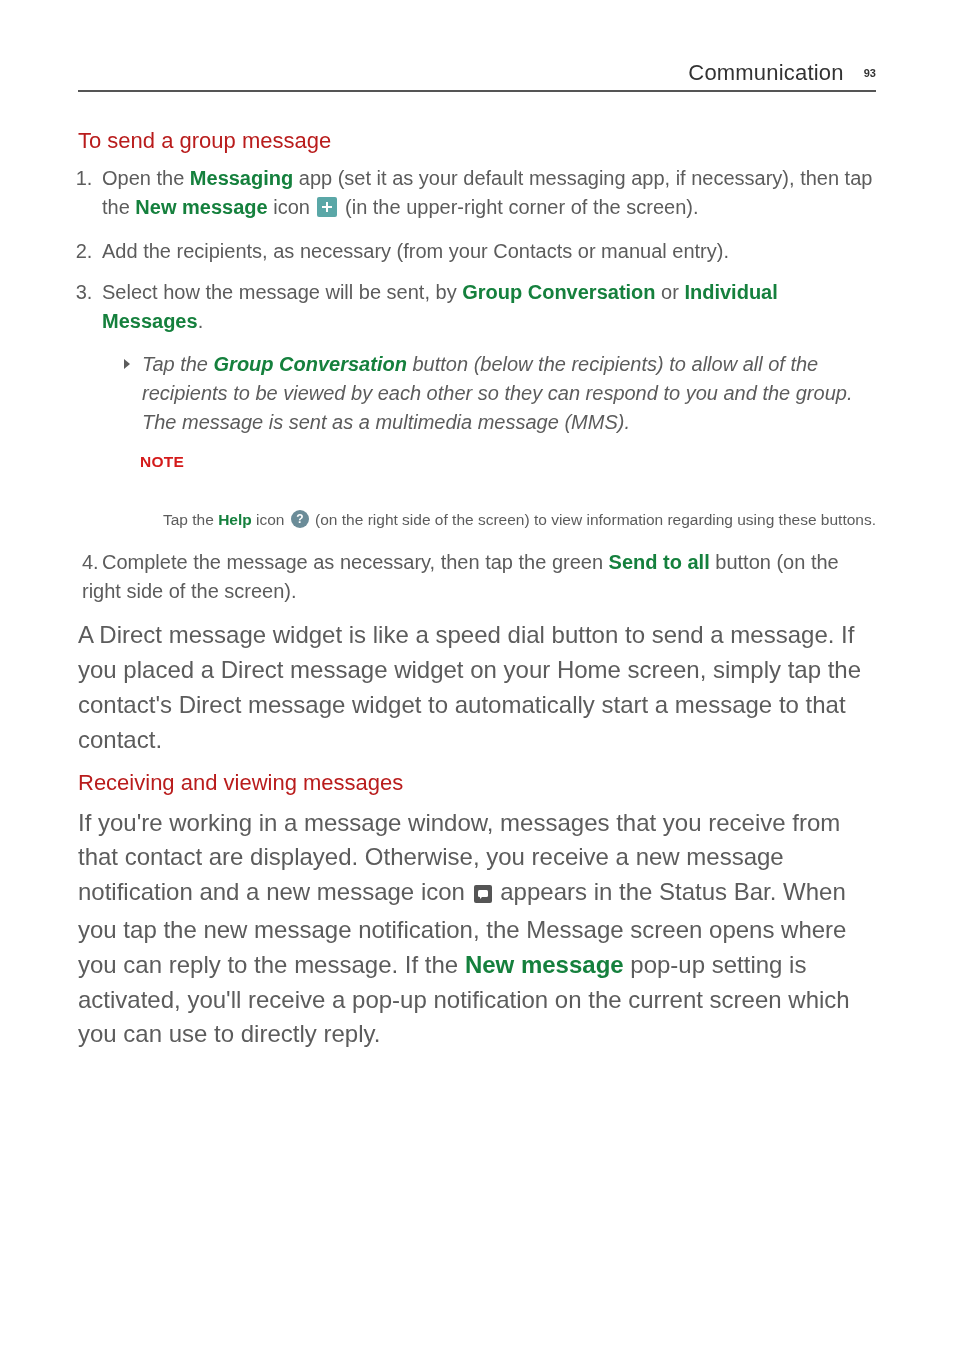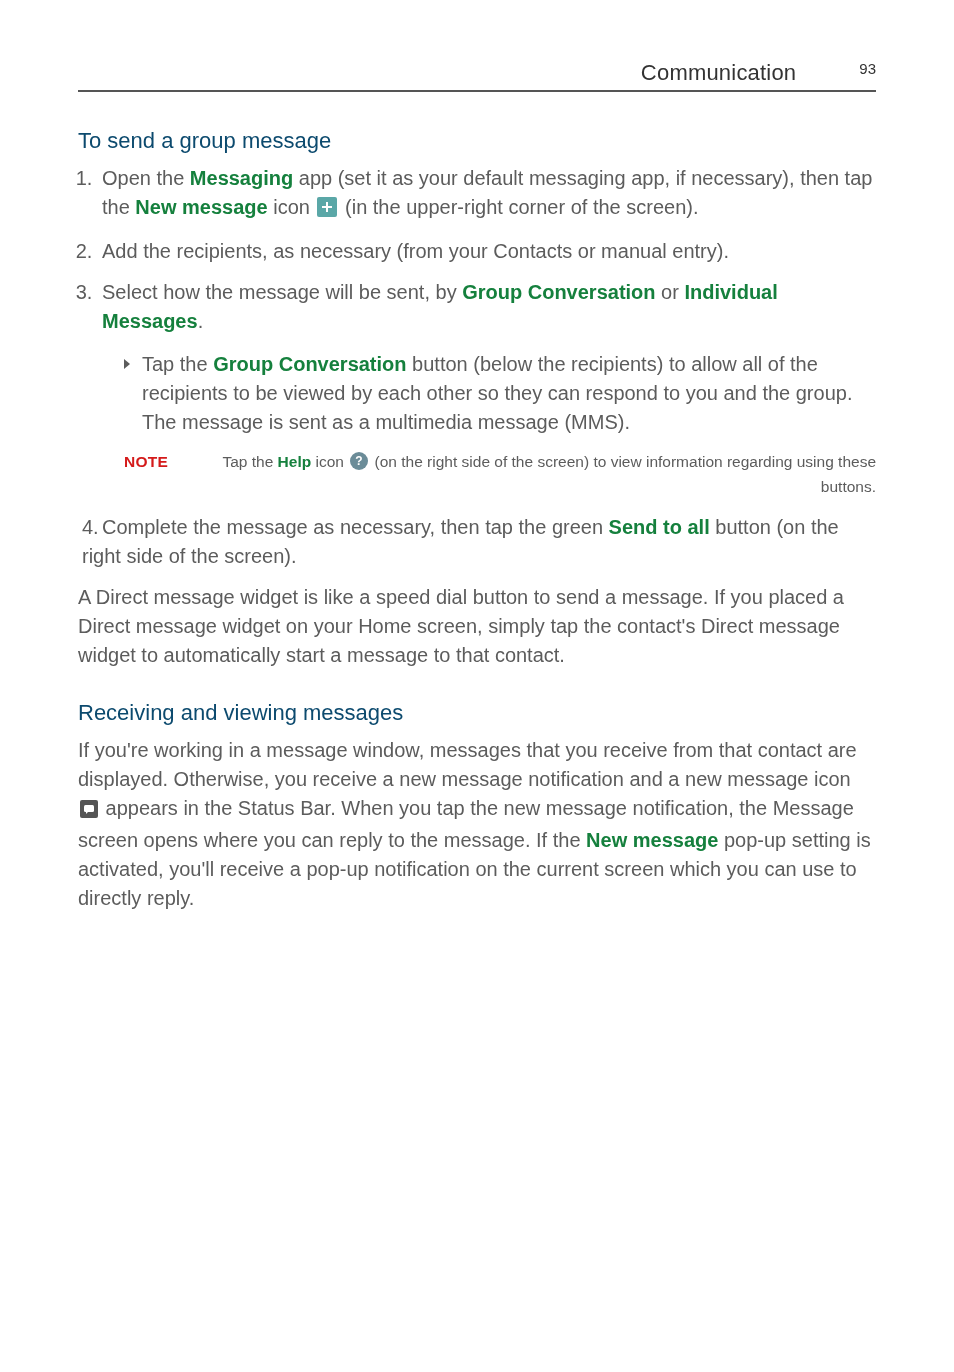--- a/index.html
+++ b/index.html
@@ -12,48 +12,47 @@
   .page {
     width: 954px;
     height: 1372px;
     box-sizing: border-box;
     padding: 60px 78px 60px 78px;
     position: relative;
   }
   .header-line {
     display: flex;
     justify-content: flex-end;
-    align-items: flex-start;
+    align-items: center;
     border-bottom: 2px solid #555;
     padding-bottom: 4px;
     margin-bottom: 36px;
-    gap: 43px;
   }
   .header-title {
     font-size: 22px;
     color: #333;
     letter-spacing: 0.2px;
   }
   .header-page {
-    font-size: 15px;
+    font-size: 11px;
     color: #333;
     margin-left: 20px;
-    font-weight: 400;
+    font-weight: 700;
   }
 
   .section-head {
-    color: #0c4a6e;
+    color: #b91c1c;
     font-size: 22px;
     font-weight: 500;
-    margin-top: 30px;
+    margin-top: 12px;
     margin-bottom: 10px;
   }
 
   .body-text {
-    font-size: 20px;
+    font-size: 24px;
     line-height: 1.45;
     color: #5c5c5c;
     margin-bottom: 12px;
   }
 
   ol.main-list {
     padding-left: 20px;
     margin: 0 0 12px 0;
     font-size: 20px;
     line-height: 1.45;
@@ -75,44 +74,46 @@
 
   .sub-bullets {
     list-style: none;
     padding-left: 22px;
     margin-top: 14px;
   }
   .sub-bullets li {
     position: relative;
     padding-left: 18px;
     margin-bottom: 14px;
+    font-style: italic;
   }
   .sub-bullets li::before {
     content: "";
     position: absolute;
     left: 0;
     top: 9px;
     width: 0;
     height: 0;
     border-top: 5px solid transparent;
     border-bottom: 5px solid transparent;
     border-left: 6px solid #5c5c5c;
   }
 
   .strong {
     font-weight: 600;
     color: #15803d;
   }
 
   .note-row {
     display: flex;
-    margin: 2px 0 14px 22px;
+    margin: 2px 0 14px 38px;
     font-size: 15.5px;
     line-height: 1.45;
     color: #5c5c5c;
+    flex-direction: column;
   }
   .note-label {
     color: #d41a1a;
     font-weight: 700;
     flex: 0 0 58px;
     letter-spacing: 0.3px;
   }
   .note-text {
     flex: 1;
     text-align: right;

